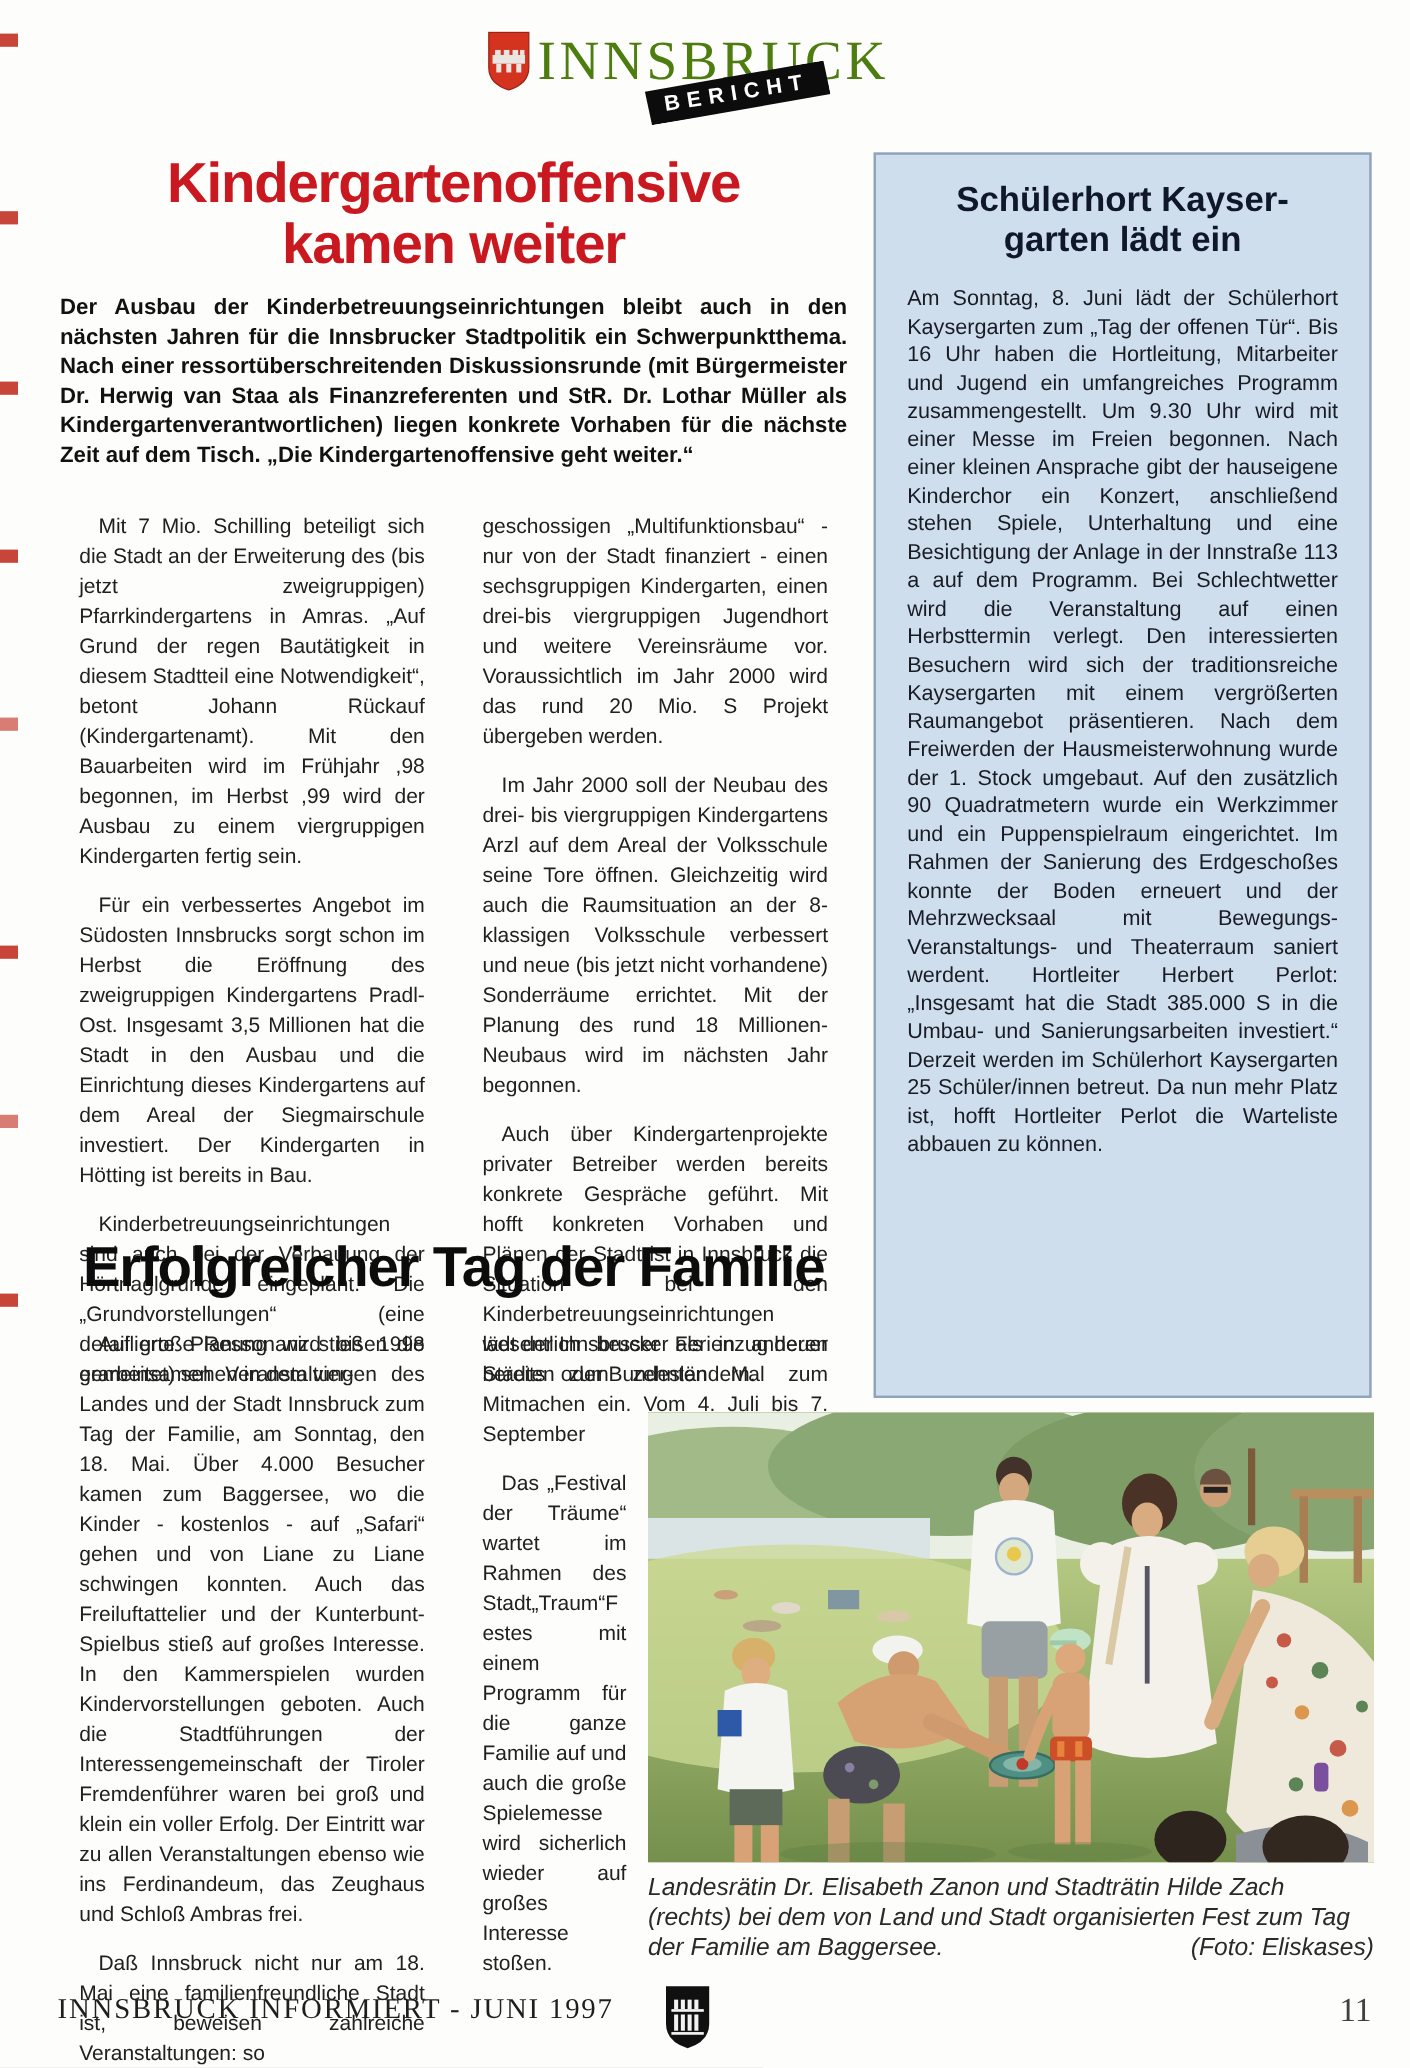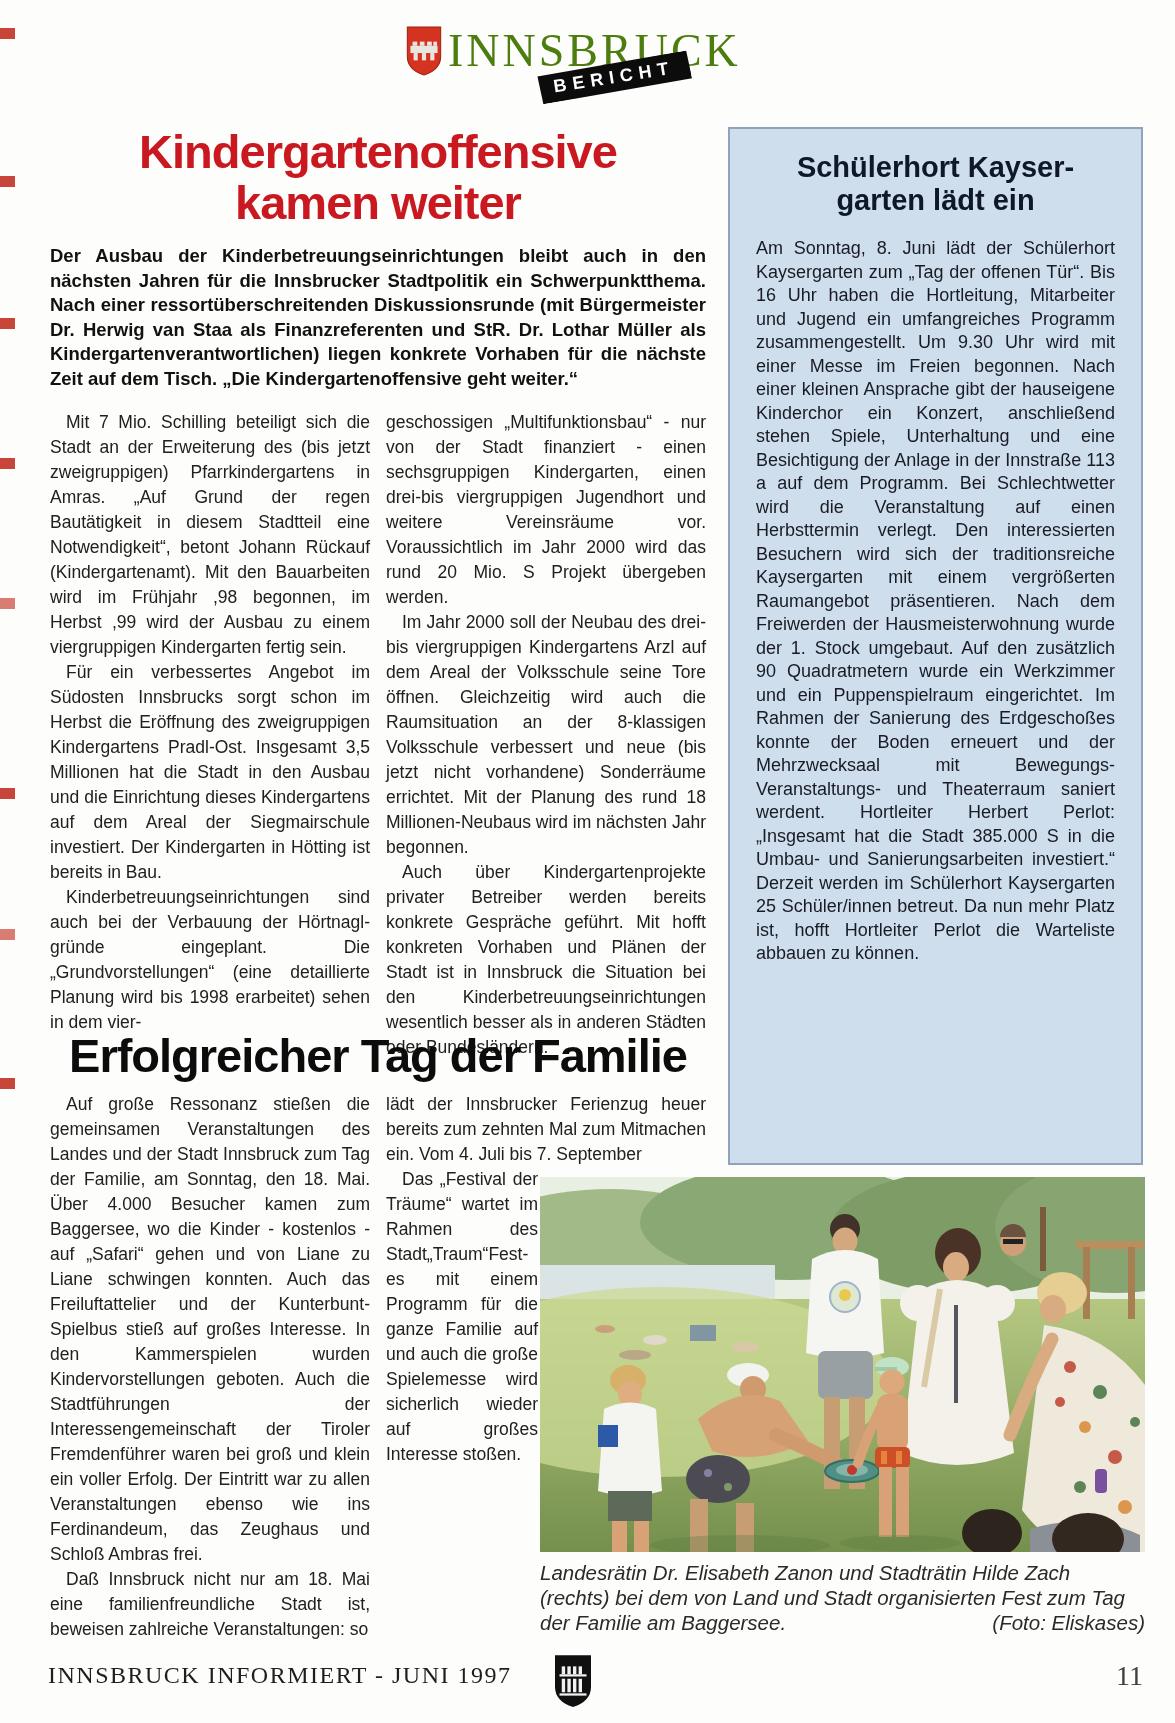--- a/index.html
+++ b/index.html
@@ -27,21 +27,21 @@
 
   
   .headline1 {
     position:absolute; left:50px; top:126px; width:656px; text-align:center;
     font-size:47px; line-height:51px; font-weight:bold; letter-spacing:-1px; color:#c9181f;
   }
   .intro {
     position:absolute; left:50px; top:244px; width:656px;
     font-size:18.5px; line-height:24.5px; font-weight:bold; text-align:justify; color:#111;
   }
-  .bodycol p { margin:0; font-size:17.5px; line-height:25px; text-align:justify; color:#202020; overflow-wrap:break-word; }
+  .bodycol p { margin:16px; font-size:17.5px; line-height:25px; text-align:justify; color:#202020; overflow-wrap:break-word; }
   .bodycol p.indent { text-indent:16px; }
   .a1c1 { position:absolute; left:50px;  top:410px; width:320px; }
   .a1c2 { position:absolute; left:386px; top:410px; width:320px; }
 
   
   .sidebar {
     position:absolute; left:728px; top:127px; width:415px; height:1038px;
     box-sizing:border-box; background:#cfdeed; border:2px solid #8fa3bb;
     padding:16px 26px; overflow:hidden;
   }

